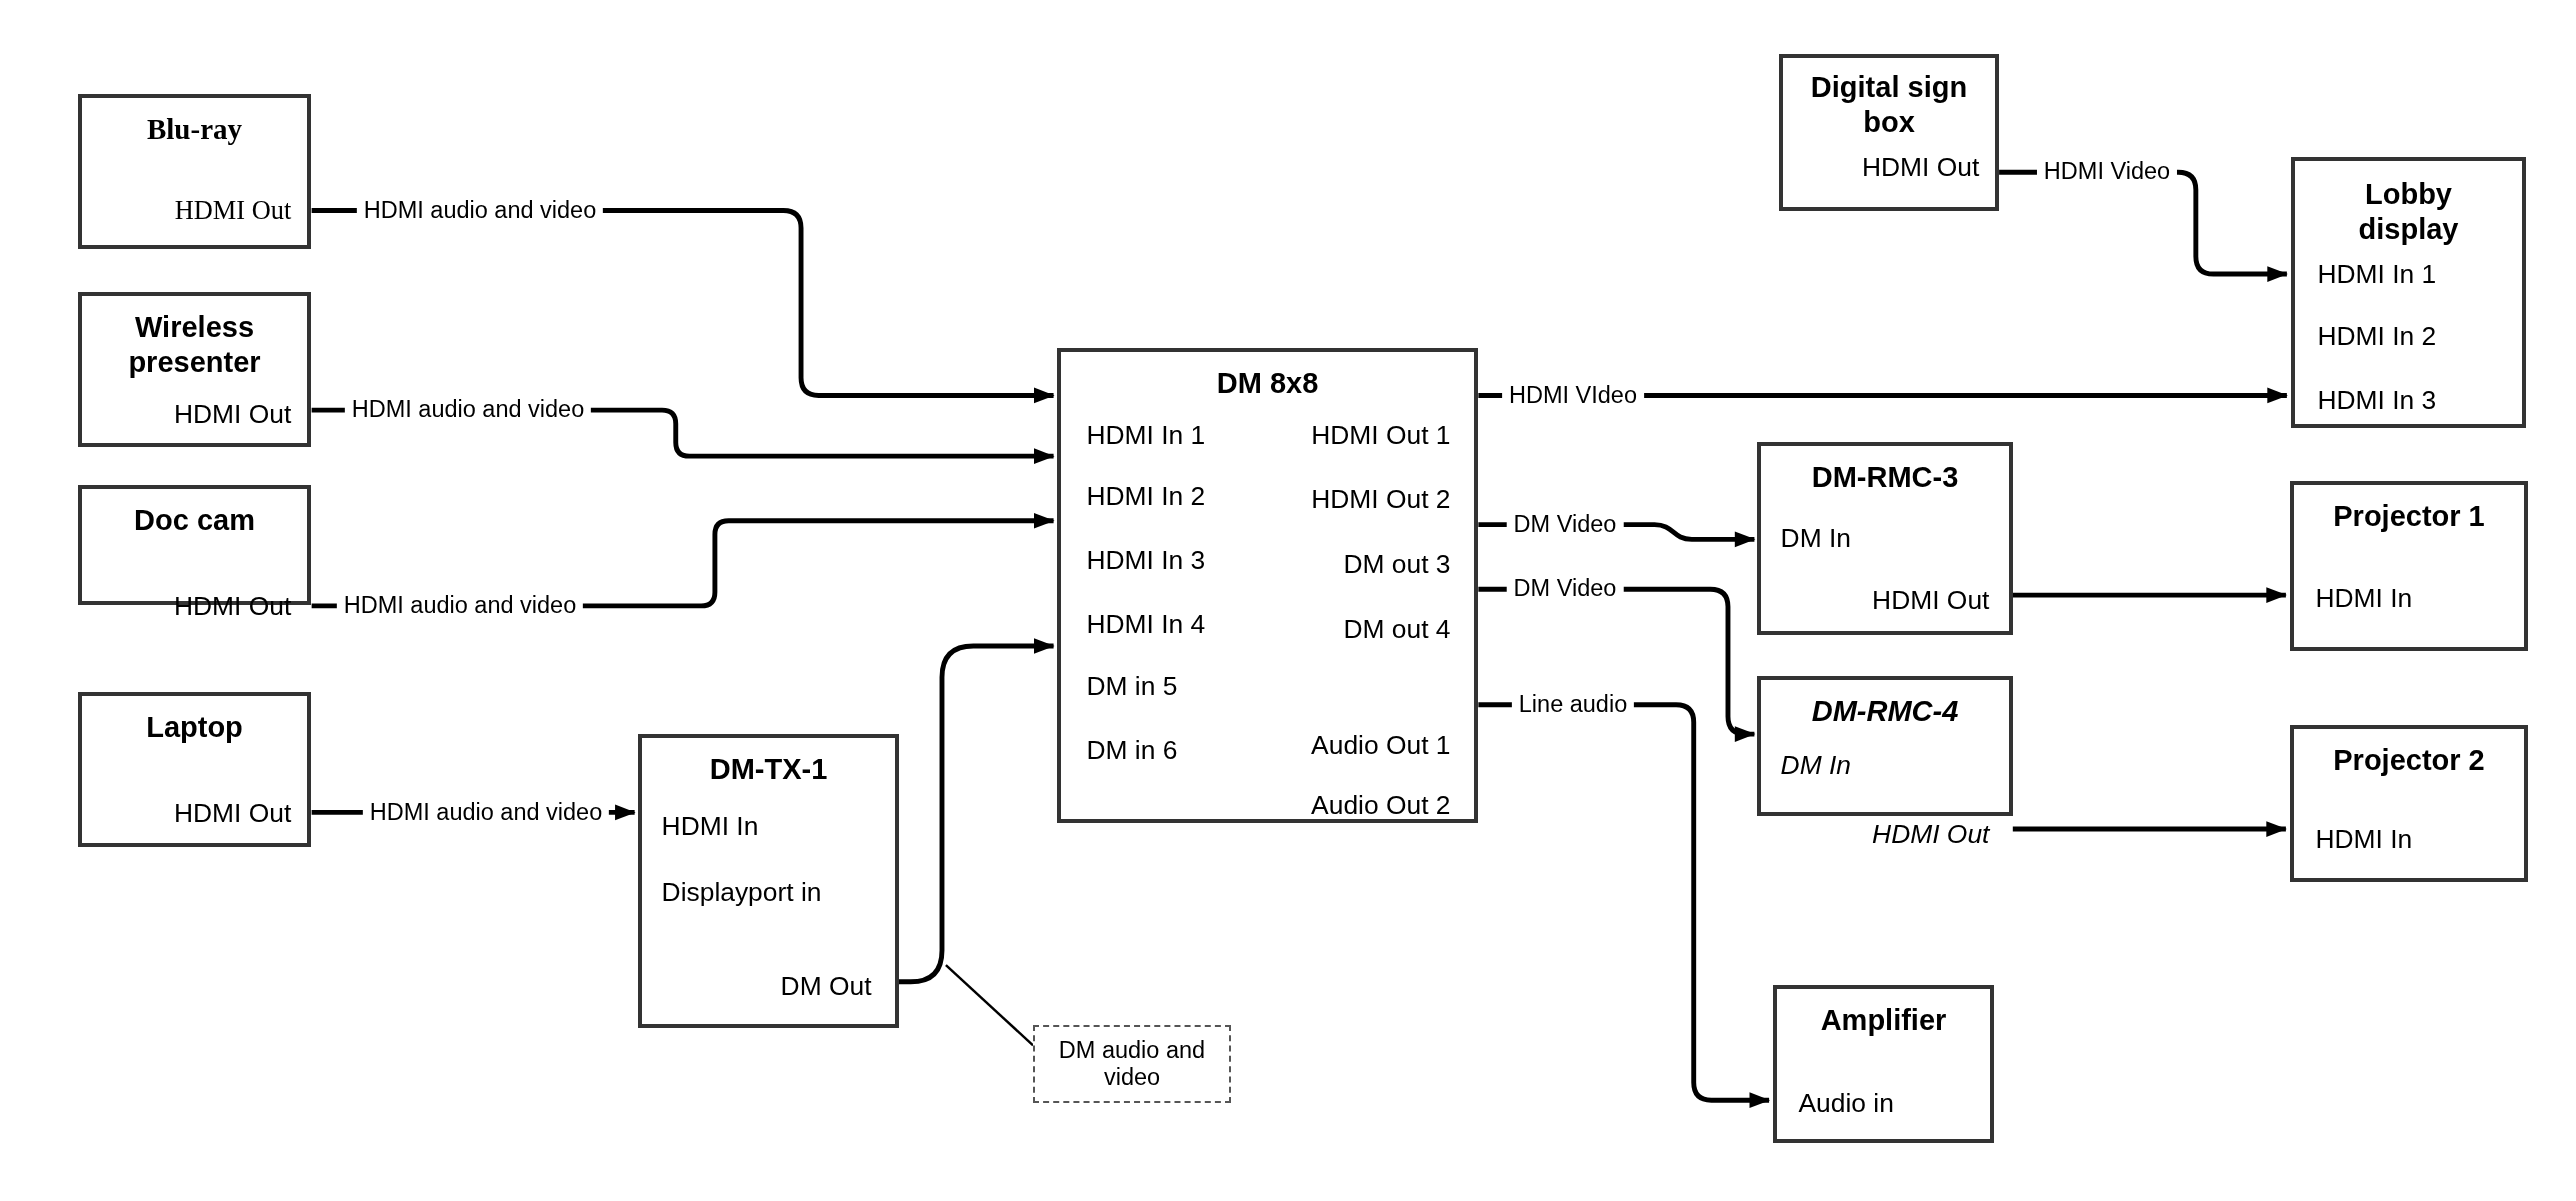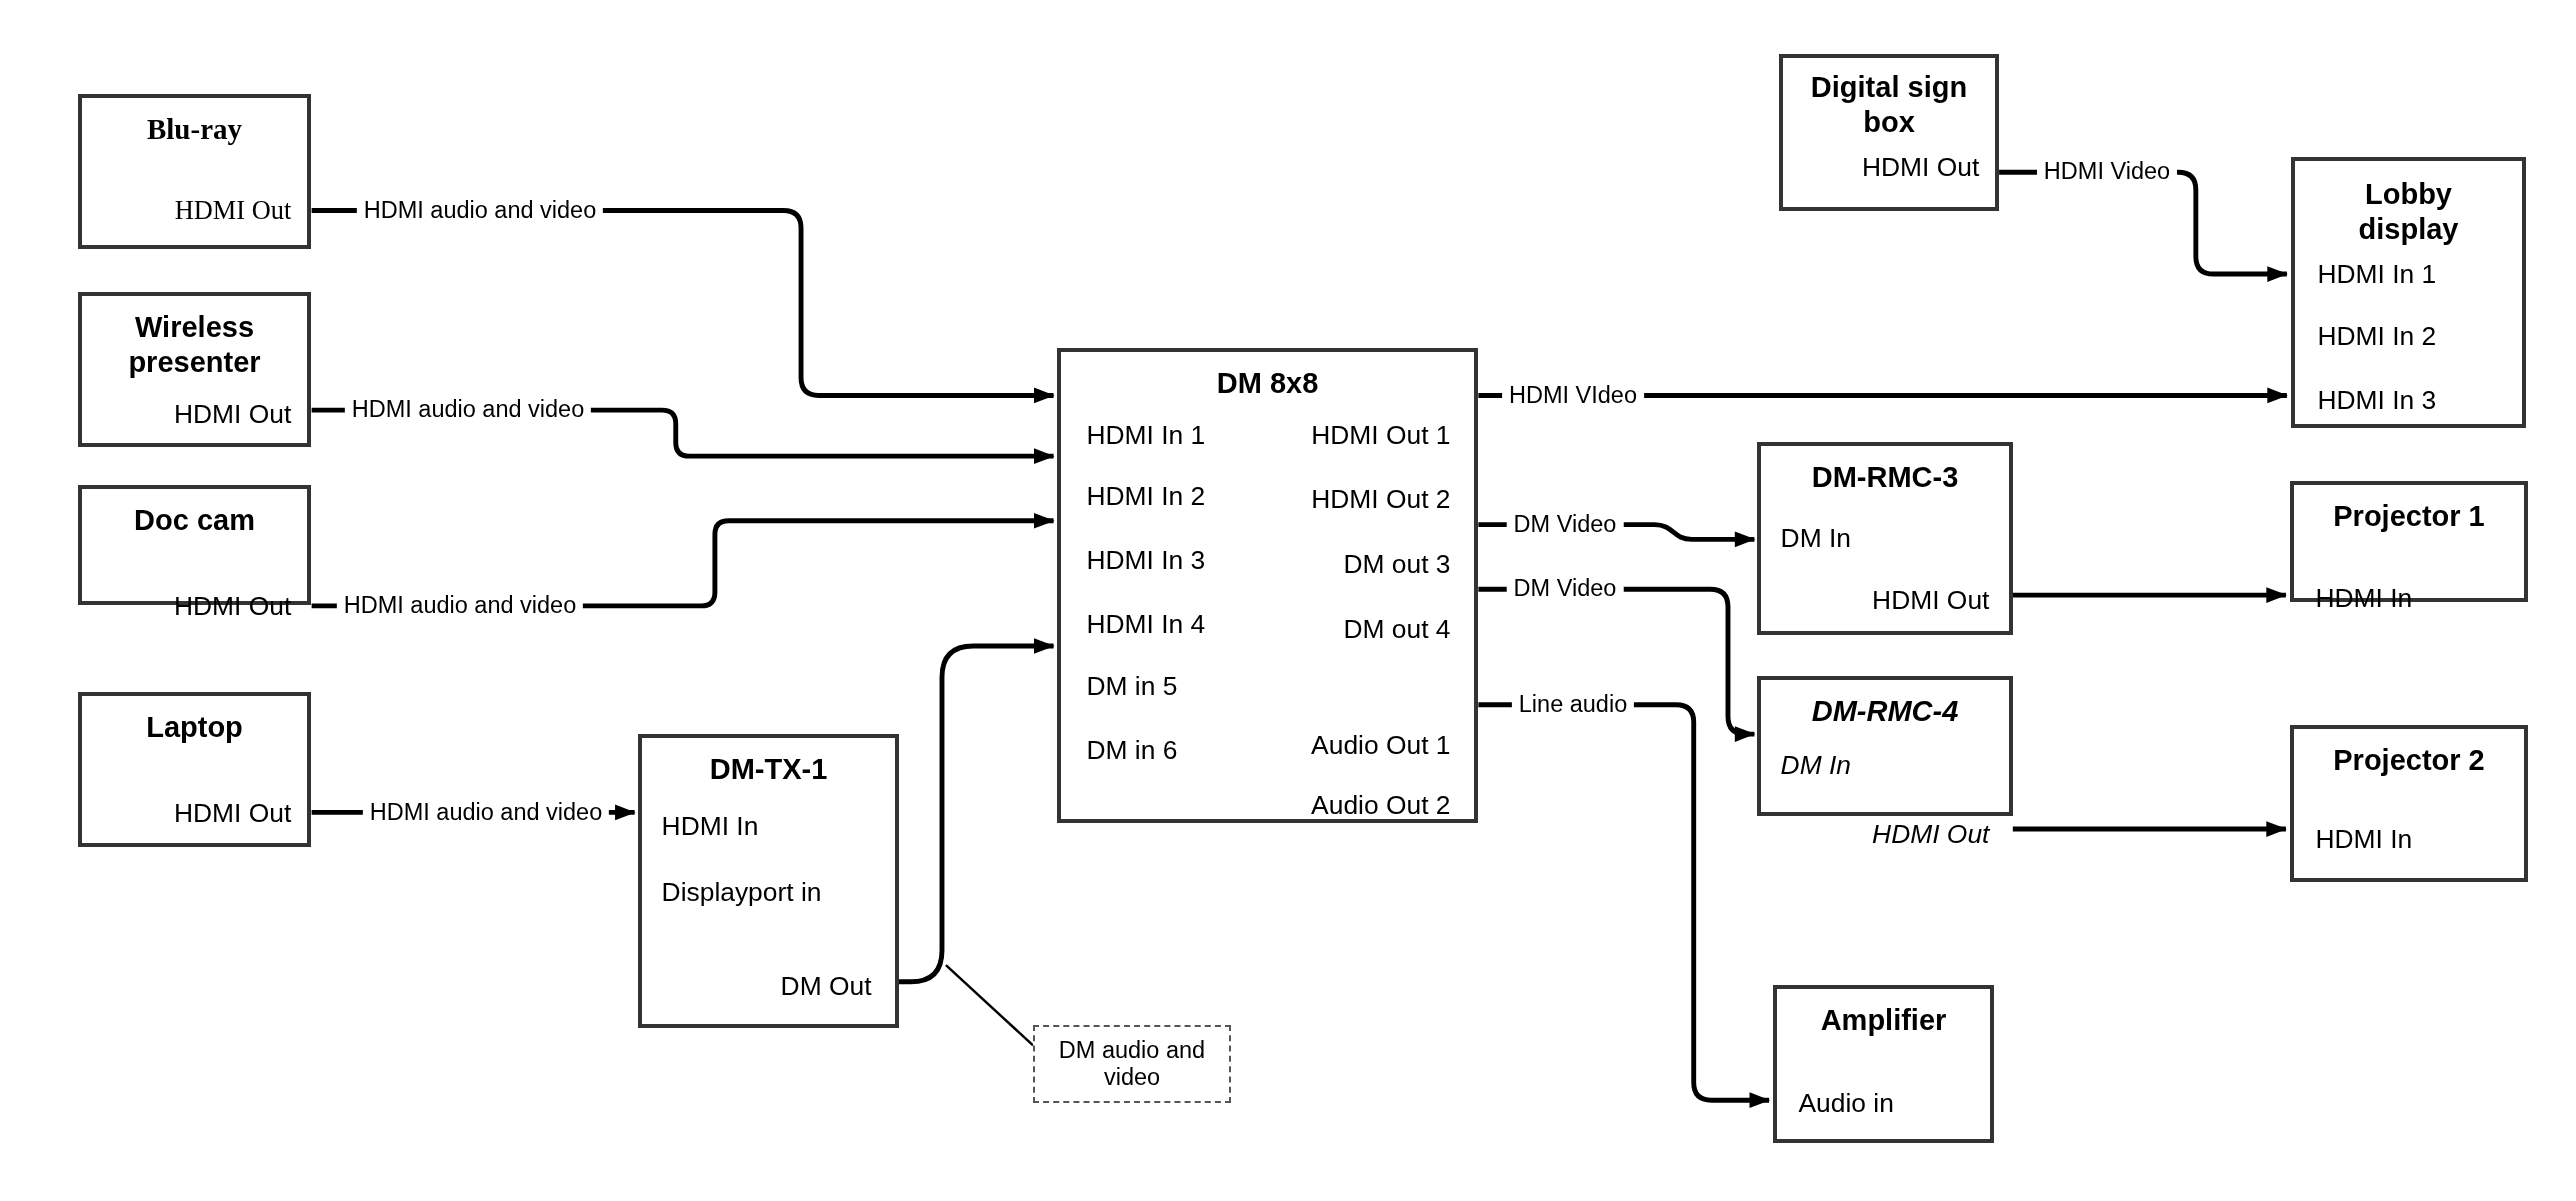--- a/index.html
+++ b/index.html
@@ -140,21 +140,21 @@
     <div class="port left" style="left:19.6px;top:92px;">DM In</div>
     <div class="port right" style="right:19.6px;top:154px;">HDMI Out</div>
   </div>
 
   <div class="node" style="left:1757px;top:676px;width:256px;height:140px;font-style:italic;">
     <div class="title">DM-RMC-4</div>
     <div class="port left" style="left:19.6px;top:85px;">DM In</div>
     <div class="port right" style="right:19.6px;top:154px;">HDMI Out</div>
   </div>
 
-  <div class="node" style="left:2290px;top:481px;width:238px;height:121px;">
+  <div class="node" style="left:2290px;top:481px;width:238px;height:170px;">
     <div class="title">Projector 1</div>
     <div class="port left" style="left:21.5px;top:113px;">HDMI In</div>
   </div>
 
   <div class="node" style="left:2290px;top:725px;width:238px;height:157px;">
     <div class="title">Projector 2</div>
     <div class="port left" style="left:21.5px;top:110px;">HDMI In</div>
   </div>
 
   <div class="node" style="left:1773px;top:985px;width:221px;height:158px;">

